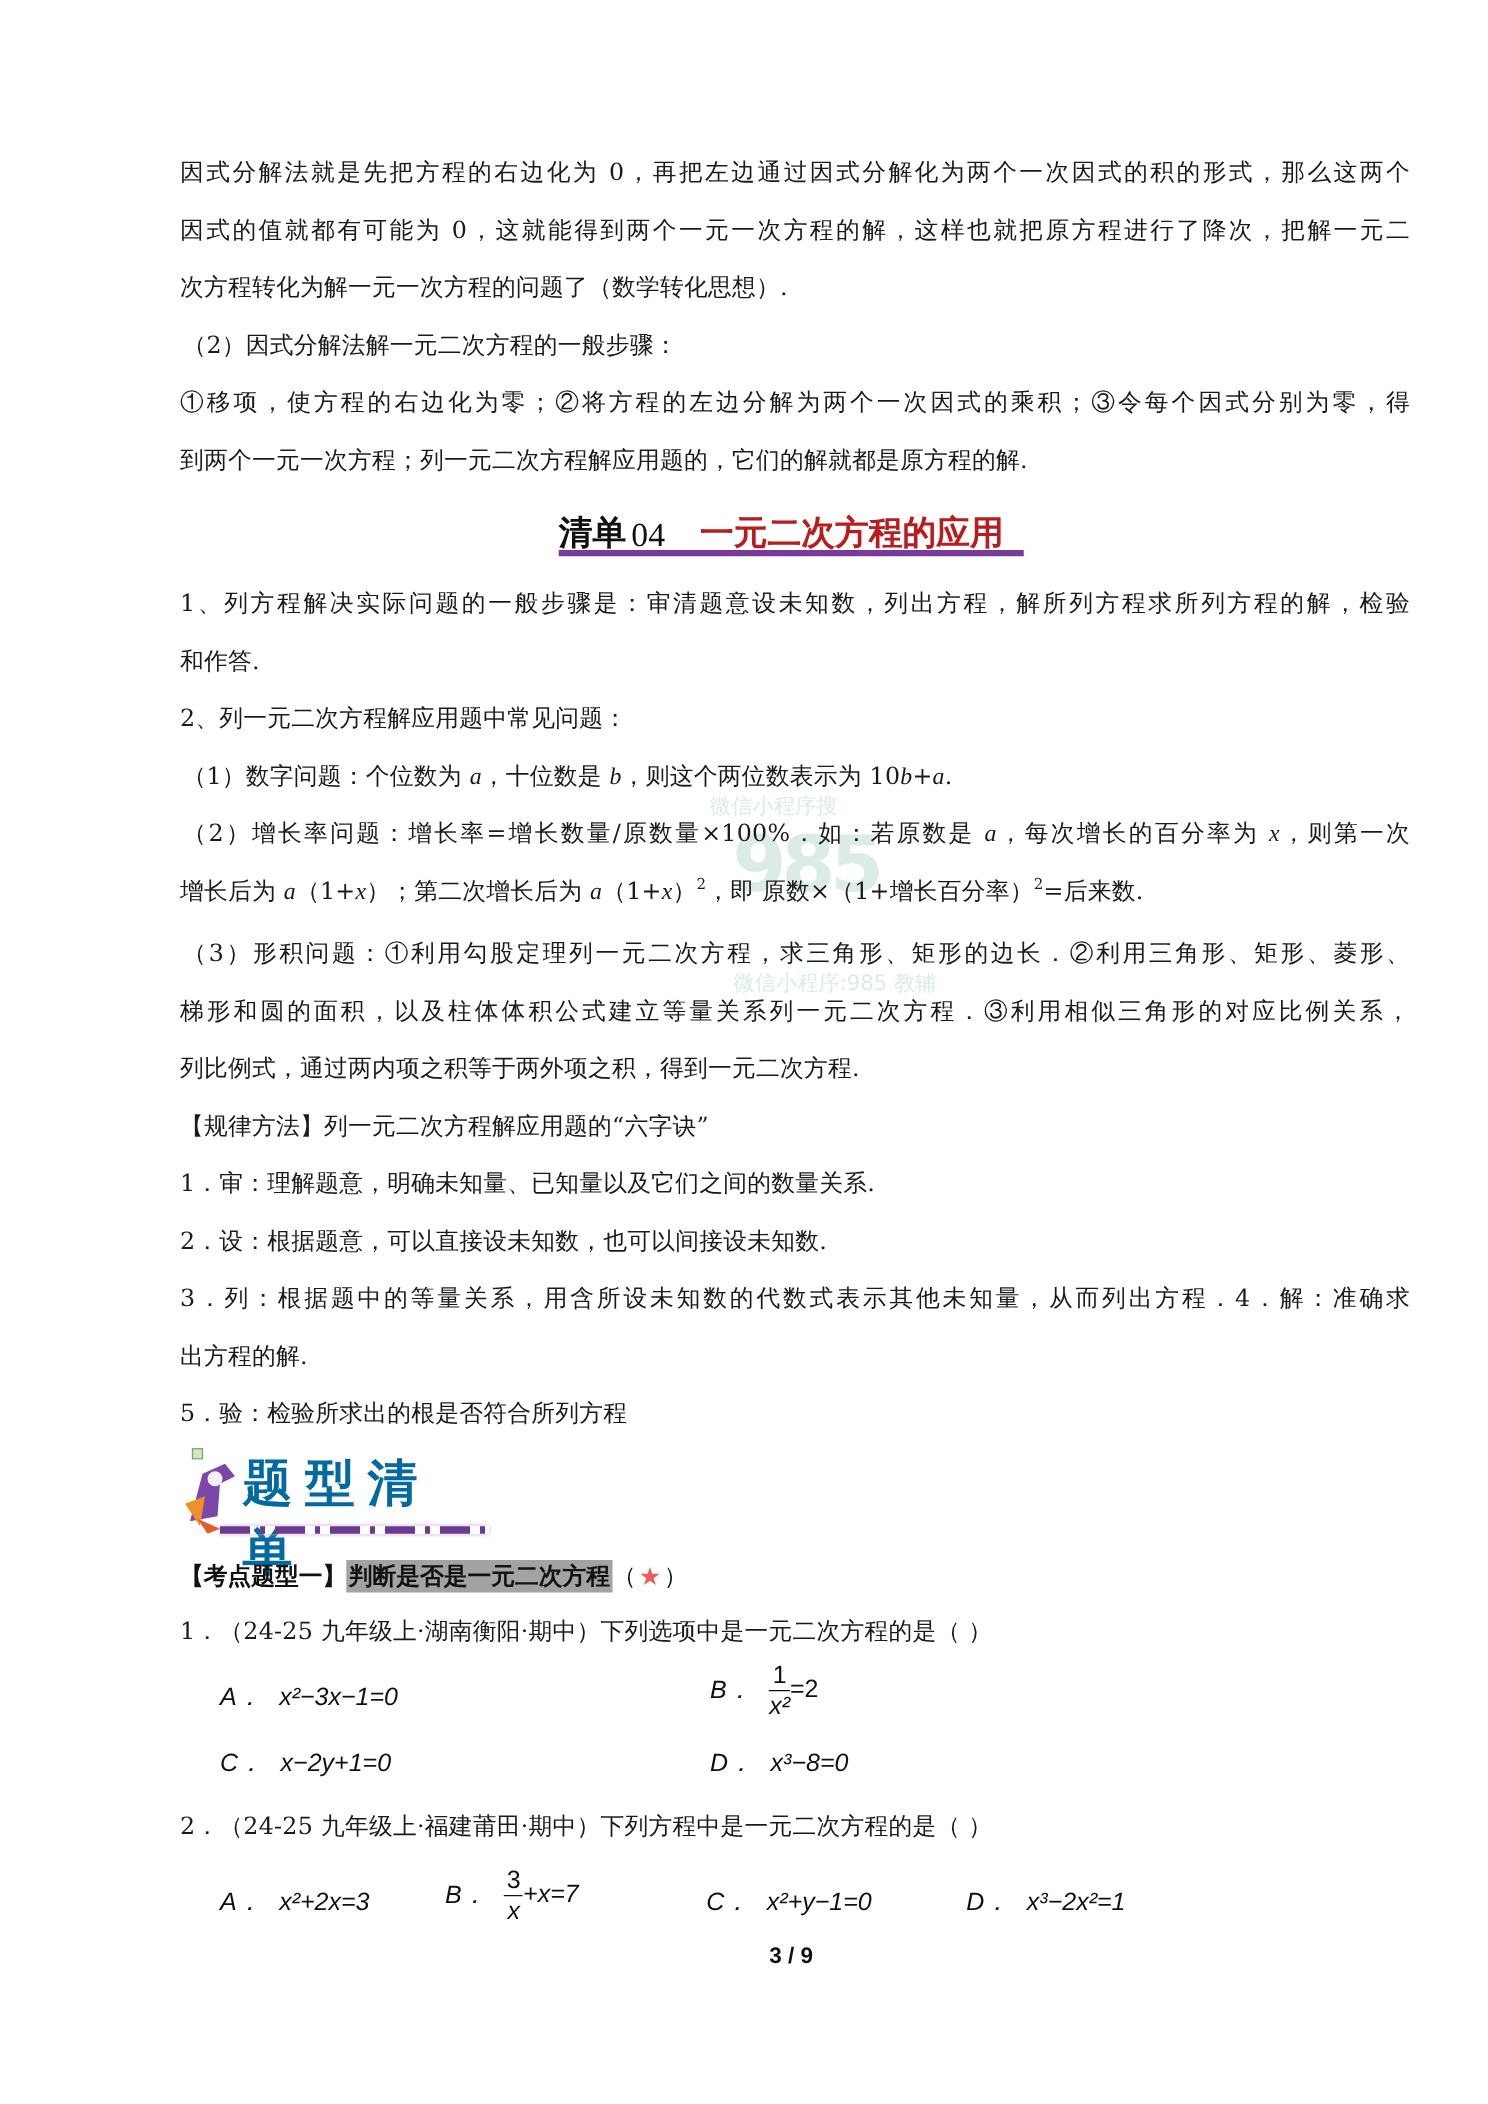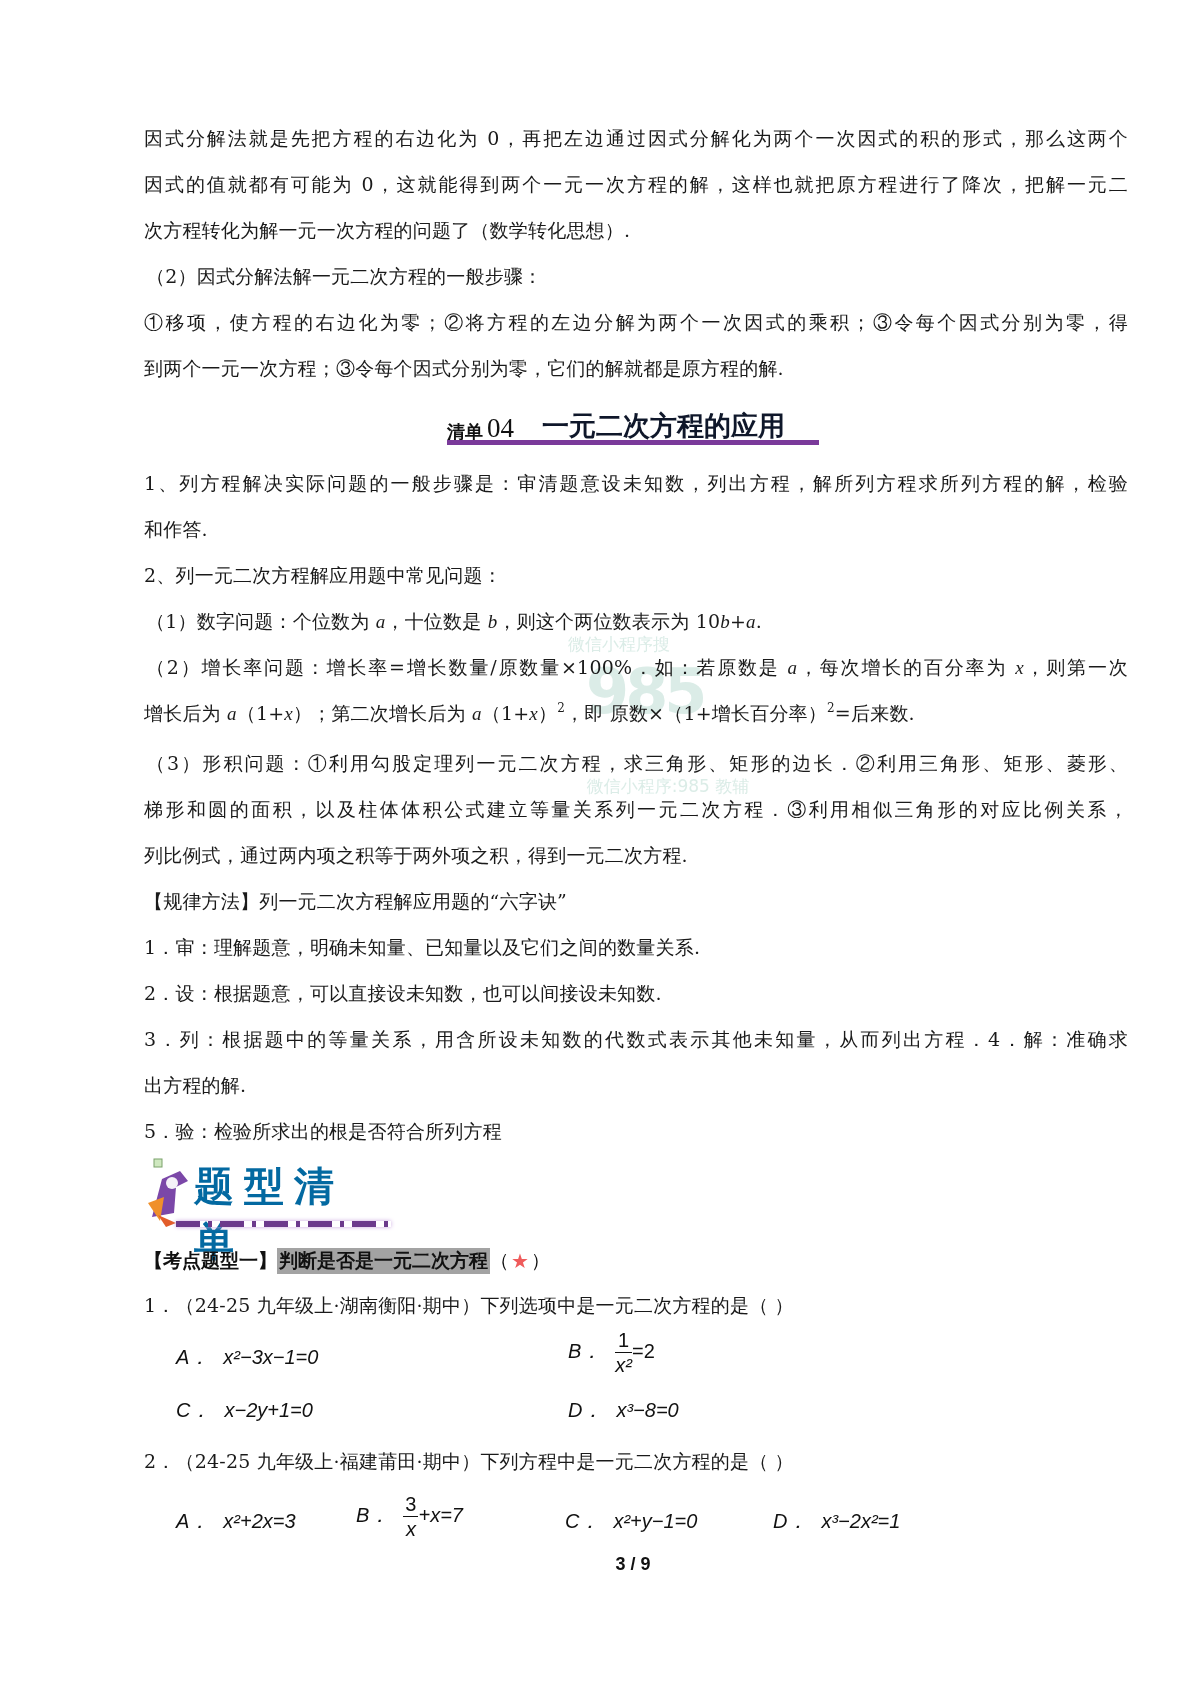--- a/index.html
+++ b/index.html
@@ -4,23 +4,23 @@
 <style>
   html, body { margin: 0; padding: 0; background: #ffffff; }
   body { width: 1190px; height: 1683px; position: relative; overflow: hidden;
          font-family: "DejaVu Serif", "Liberation Serif", serif; color: #111; }
   .page { position: absolute; left: 0; top: 0; width: 1190px; height: 1321px; margin-left: 38px; }
   .line { position: absolute; left: 106px; font-size: 19px; line-height: 26px; white-space: nowrap; color: #1a1a1a; letter-spacing: 0.2px; }
   .justify { width: 984px; text-align: justify; text-align-last: justify; }
   i.v { font-style: italic; font-family: "Liberation Serif", serif; }
   sup { font-size: 12px; vertical-align: 8px; line-height: 0; }
   .heading { position: absolute; left: 409px; top: 410px; height: 34px; display: flex; align-items: flex-end; gap: 0; }
-  .heading .h-black { font-family: "DejaVu Sans", sans-serif; font-weight: bold; font-size: 18px; color: #111; text-align: right; }
+  .heading .h-black { font-family: "DejaVu Sans", sans-serif; font-weight: bold; font-size: 27px; color: #111; text-align: right; }
   .heading .h-num { font-family: "Liberation Serif", serif; font-size: 27px; color: #111; margin-left: 4px; margin-right: 28px; }
-  .heading .h-red { font-family: "DejaVu Sans", sans-serif; font-weight: bold; font-size: 27px; color: #0f172a; }
+  .heading .h-red { font-family: "DejaVu Sans", sans-serif; font-weight: bold; font-size: 27px; color: #b91c1c; }
   .underline { position: absolute; left: 409px; top: 440px; width: 372px; height: 5px; background: #7a3a9a; }
   .watermark { position: absolute; left: 510px; top: 625px; width: 200px; height: 180px; color: #cfe6df; opacity: 0.75; pointer-events: none; text-align: center; font-family: "DejaVu Sans", sans-serif; }
   .watermark .wm1 { font-size: 17px; position: absolute; top: 8px; left: 20px; }
   .watermark .wm2 { font-size: 62px; font-weight: bold; position: absolute; top: 30px; left: 38px; letter-spacing: -4px; }
   .watermark .wm3 { font-size: 17px; position: absolute; top: 150px; left: 0px; width: 240px; }
   .badge { position: absolute; left: 108px; top: 1155px; width: 240px; height: 80px; }
   .badge .title { position: absolute; left: 48px; top: 4px; font-family: "DejaVu Serif", serif; font-weight: bold; font-size: 40px; letter-spacing: 10px; color: #0369a1; }
   .badge .dashes { position: absolute; left: 30px; top: 66px; width: 215px; height: 6px; background: repeating-linear-gradient(90deg, #6c3a8c 0 24px, transparent 24px 32px, #6c3a8c 32px 36px, transparent 36px 44px); box-shadow: 0 0 4px #c9a6e0; }
   .badge .wizard { position: absolute; left: 0; top: 2px; width: 46px; height: 70px; }
   .section-tag { position: absolute; left: 106px; top: 1248px; font-family: "DejaVu Sans", sans-serif; font-size: 19px; font-weight: bold; color: #111; display: flex; align-items: center; white-space: nowrap; }
@@ -37,21 +37,21 @@
 </head>
 <body>
 
 <div class="page">
 
   <div class="line justify" style="top:125px">因式分解法就是先把方程的右边化为 0，再把左边通过因式分解化为两个一次因式的积的形式，那么这两个</div>
   <div class="line justify" style="top:171px">因式的值就都有可能为 0，这就能得到两个一元一次方程的解，这样也就把原方程进行了降次，把解一元二</div>
   <div class="line" style="top:217px">次方程转化为解一元一次方程的问题了（数学转化思想）.</div>
   <div class="line" style="top:263px; left:108px">（2）因式分解法解一元二次方程的一般步骤：</div>
   <div class="line justify" style="top:309px">①移项，使方程的右边化为零；②将方程的左边分解为两个一次因式的乘积；③令每个因式分别为零，得</div>
-  <div class="line" style="top:355px">到两个一元一次方程；③令每个因式分别为零，它们的解就都是原方程的解.</div>
+  <div class="line" style="top:355px">到两个一元一次方程；列一元二次方程解应用题的，它们的解就都是原方程的解.</div>
 
   <div class="heading">
     <span class="h-black">清单</span>
     <span class="h-num">04</span>
     <span class="h-red">一元二次方程的应用</span>
   </div>
   <div class="underline"></div>
 
   <div class="watermark">
     <div class="wm1">微信小程序搜</div>

